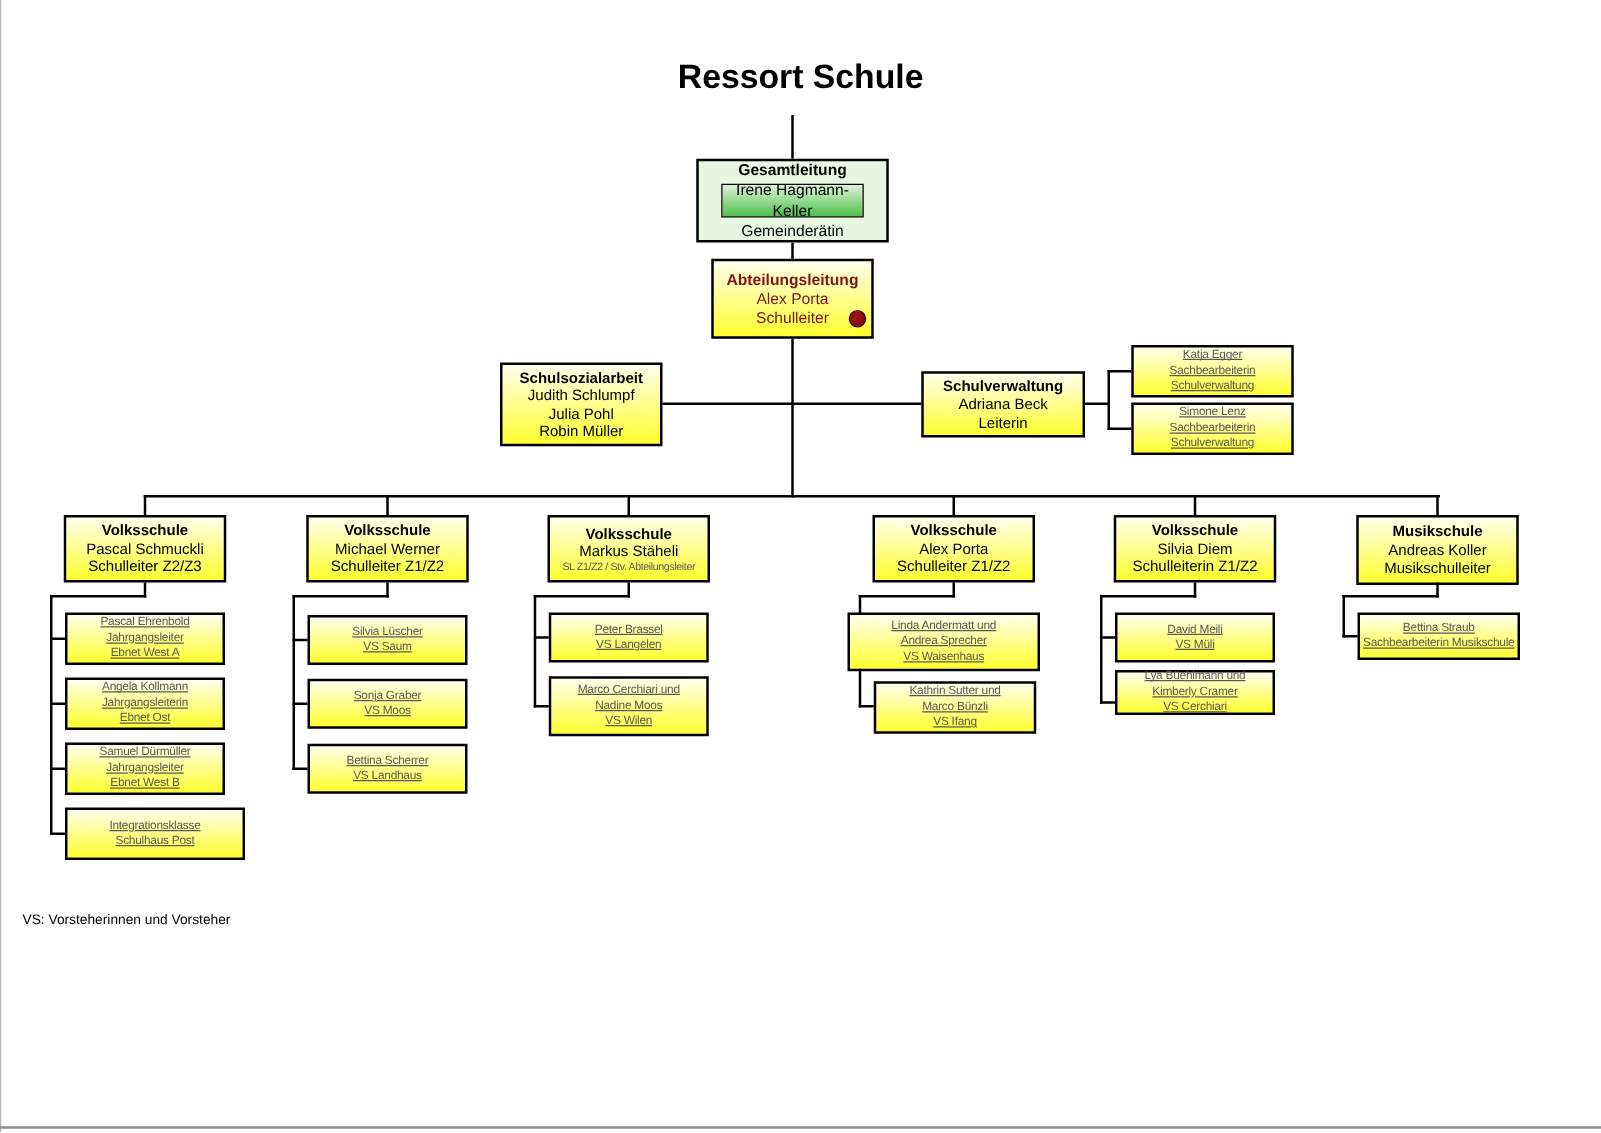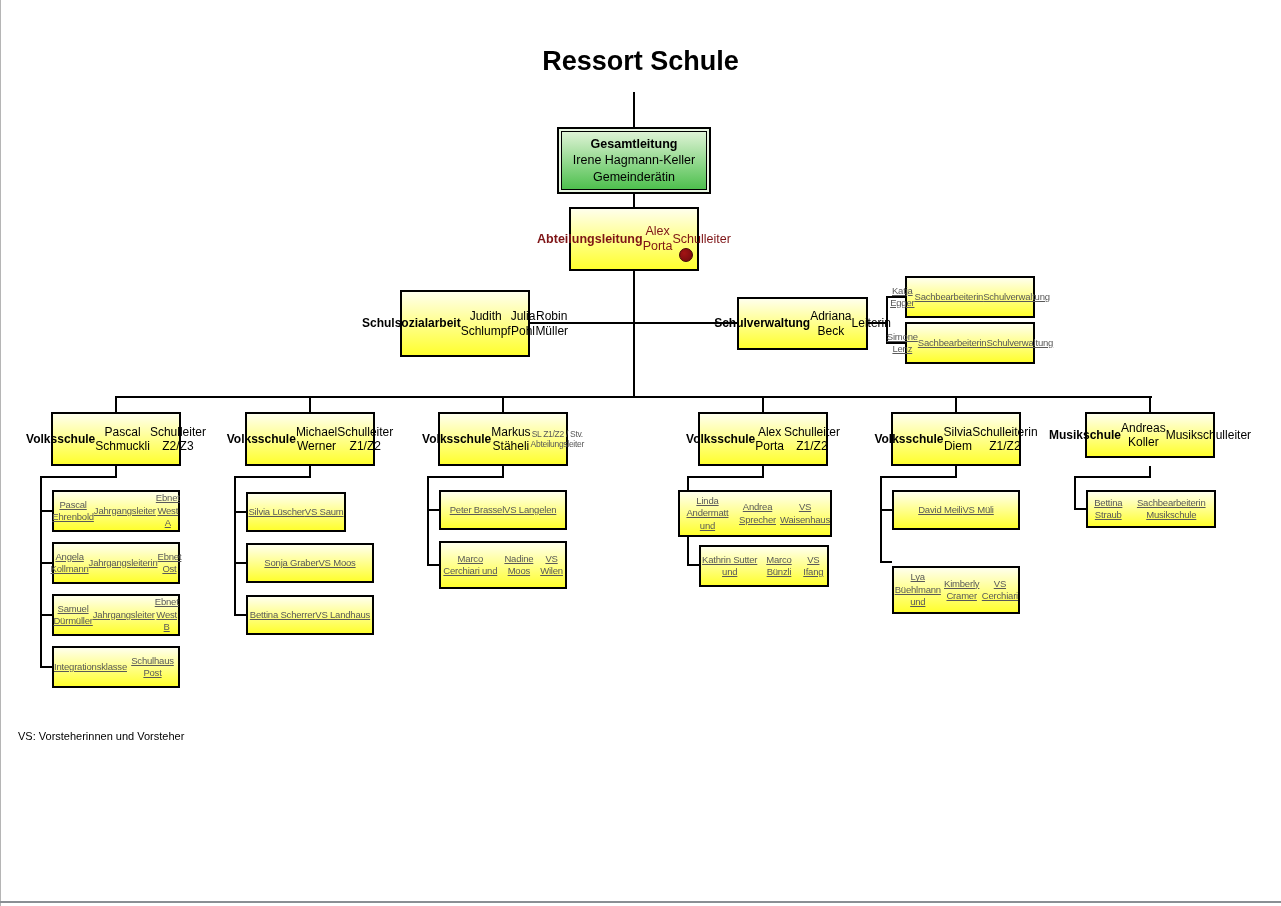--- a/index.html
+++ b/index.html
@@ -1,23 +1,23 @@
 <!DOCTYPE html>
 <html><head>
 <meta charset="utf-8">
 <style>
   html,body{margin:0;padding:0;background:#fff;}
   body{font-family:"Liberation Sans","DejaVu Sans",sans-serif;}
   #canvas{position:relative;width:1281px;height:906px;background:#fff;overflow:hidden;}
   .ln{position:absolute;background:#000;}
   .ybox{position:absolute;box-sizing:border-box;border:2px solid #000;
         background:linear-gradient(#ffffec,#ffff2e);
-        display:flex;justify-content:center;align-items:center;
+        display:flex;flex-direction:column;justify-content:center;align-items:center;
         text-align:center;line-height:1.2;}
-  .gl-outer{position:absolute;box-sizing:border-box;border:2px solid #000;background:#e9f6e2;padding:2px;}
+  .gl-outer{position:absolute;box-sizing:border-box;border:2px solid #000;background:#e9f6e2;padding:18px;}
   .gl-inner{box-sizing:border-box;border:1px solid #000;width:100%;height:100%;
         background:linear-gradient(#def3d5,#4ec04e);
         display:flex;flex-direction:column;justify-content:center;align-items:center;
         text-align:center;line-height:1.3;}
   .t-b{font-weight:bold;font-size:12px;color:#000;}
   .t-b13{font-weight:bold;font-size:12.5px;color:#000;}
   .t-n{font-size:12px;color:#000;}
   .t-n13{font-size:12.5px;color:#000;}
   .t-s{font-size:9.5px;color:#595959;letter-spacing:-0.2px;line-height:1.3;text-decoration:underline;}
   .t-red-b{font-weight:bold;font-size:12.5px;color:#7e1416;}
@@ -111,21 +111,21 @@
   <div class="ybox" style="left:698px;top:412px;width:130px;height:54px">
     <span class="t-b">Volksschule</span>
     <span class="t-n">Alex Porta</span>
     <span class="t-n">Schulleiter Z1/Z2</span>
   </div>
   <div class="ybox" style="left:891px;top:412px;width:130px;height:54px">
     <span class="t-b">Volksschule</span>
     <span class="t-n">Silvia Diem</span>
     <span class="t-n">Schulleiterin Z1/Z2</span>
   </div>
-  <div class="ybox" style="left:1085px;top:412px;width:130px;height:46px">
+  <div class="ybox" style="left:1085px;top:412px;width:130px;height:56px">
     <span class="t-b">Musikschule</span>
     <span class="t-n">Andreas Koller</span>
     <span class="t-n">Musikschulleiter</span>
   </div>
 
   <div class="ln" style="left:115px;top:466px;width:2px;height:12px"></div>
   <div class="ln" style="left:40px;top:476px;width:77px;height:2px"></div>
   <div class="ln" style="left:40px;top:476px;width:2px;height:192px"></div>
   <div class="ln" style="left:40px;top:510px;width:12px;height:2px"></div>
   <div class="ln" style="left:40px;top:562px;width:12px;height:2px"></div>
@@ -140,33 +140,33 @@
   <div class="ybox" style="left:52px;top:542px;width:128px;height:42px">
     <span class="t-s">Angela Kollmann</span>
     <span class="t-s">Jahrgangsleiterin</span>
     <span class="t-s">Ebnet Ost</span>
   </div>
   <div class="ybox" style="left:52px;top:594px;width:128px;height:42px">
     <span class="t-s">Samuel Dürmüller</span>
     <span class="t-s">Jahrgangsleiter</span>
     <span class="t-s">Ebnet West B</span>
   </div>
-  <div class="ybox" style="left:52px;top:646px;width:128px;height:42px">
+  <div class="ybox" style="left:52px;top:646px;width:144px;height:42px">
     <span class="t-s">Integrationsklasse</span>
     <span class="t-s">Schulhaus Post</span>
   </div>
 
   <div class="ln" style="left:309px;top:466px;width:2px;height:12px"></div>
   <div class="ln" style="left:234px;top:476px;width:77px;height:2px"></div>
   <div class="ln" style="left:234px;top:476px;width:2px;height:140px"></div>
   <div class="ln" style="left:234px;top:511px;width:12px;height:2px"></div>
   <div class="ln" style="left:234px;top:562px;width:12px;height:2px"></div>
   <div class="ln" style="left:234px;top:614px;width:12px;height:2px"></div>
 
-  <div class="ybox" style="left:246px;top:492px;width:100px;height:40px">
+  <div class="ybox" style="left:246px;top:492px;width:128px;height:40px">
     <span class="t-s">Silvia Lüscher</span>
     <span class="t-s">VS Saum</span>
   </div>
   <div class="ybox" style="left:246px;top:543px;width:128px;height:40px">
     <span class="t-s">Sonja Graber</span>
     <span class="t-s">VS Moos</span>
   </div>
   <div class="ybox" style="left:246px;top:595px;width:128px;height:40px">
     <span class="t-s">Bettina Scherrer</span>
     <span class="t-s">VS Landhaus</span>
@@ -208,21 +208,21 @@
   <div class="ln" style="left:955px;top:466px;width:2px;height:12px"></div>
   <div class="ln" style="left:880px;top:476px;width:77px;height:2px"></div>
   <div class="ln" style="left:880px;top:476px;width:2px;height:87px"></div>
   <div class="ln" style="left:880px;top:509px;width:12px;height:2px"></div>
   <div class="ln" style="left:880px;top:561px;width:12px;height:2px"></div>
 
   <div class="ybox" style="left:892px;top:490px;width:128px;height:40px">
     <span class="t-s">David Meili</span>
     <span class="t-s">VS Müli</span>
   </div>
-  <div class="ybox" style="left:892px;top:566px;width:128px;height:48px">
+  <div class="ybox" style="left:892px;top:536px;width:128px;height:36px">
     <span class="t-s">Lya Büehlmann und</span>
     <span class="t-s">Kimberly Cramer</span>
     <span class="t-s">VS Cerchiari</span>
   </div>
 
   <div class="ln" style="left:1149px;top:466px;width:2px;height:12px"></div>
   <div class="ln" style="left:1074px;top:476px;width:77px;height:2px"></div>
   <div class="ln" style="left:1074px;top:476px;width:2px;height:34px"></div>
   <div class="ln" style="left:1074px;top:508px;width:12px;height:2px"></div>
 

